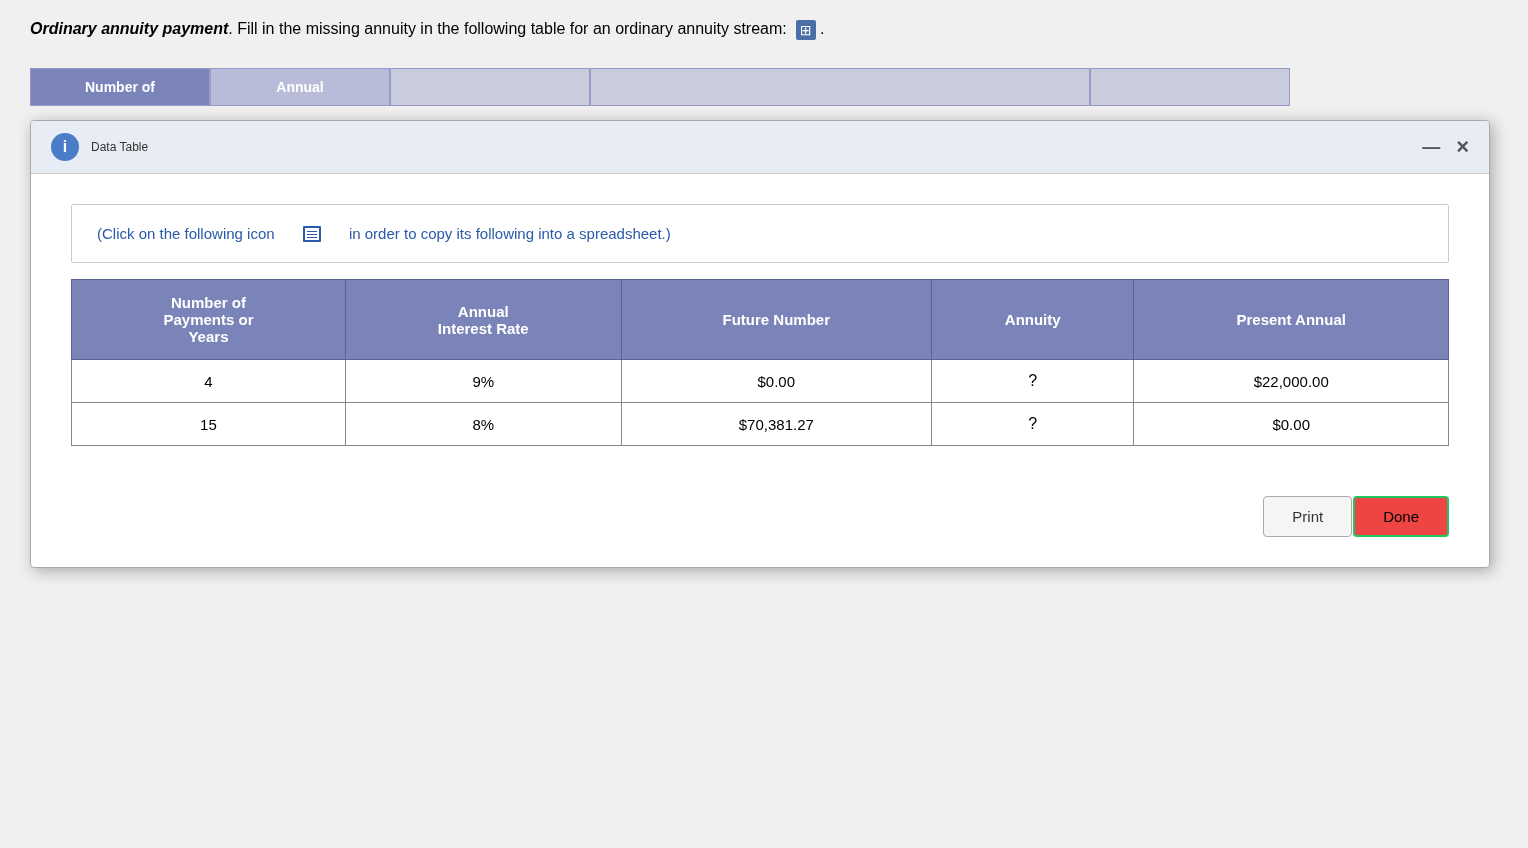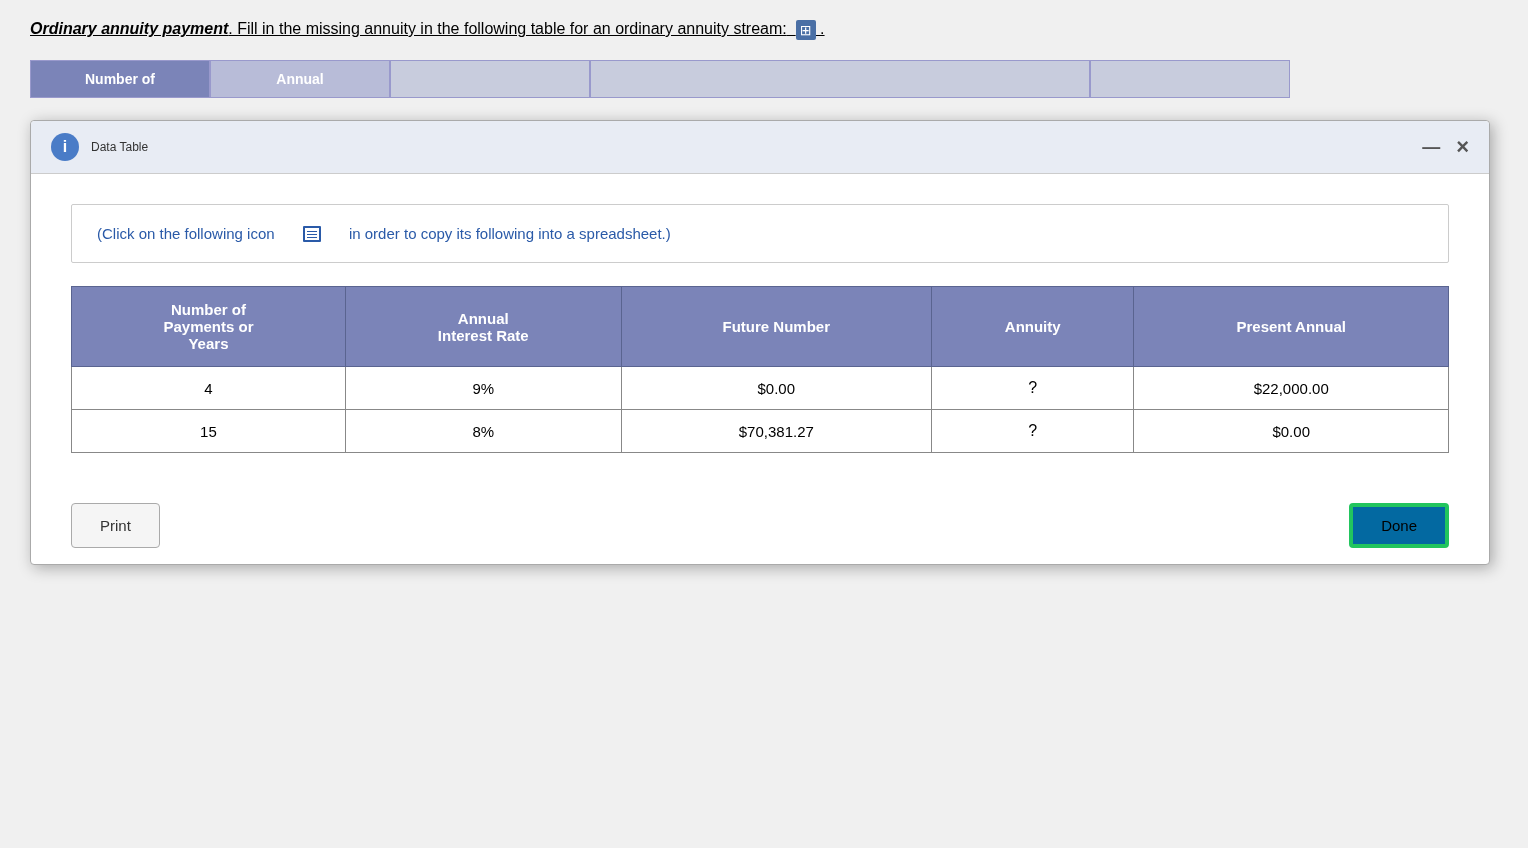--- a/index.html
+++ b/index.html
@@ -15,23 +15,22 @@
     
     .bg-page {
       position: absolute;
       top: 0; left: 0;
       width: 100%;
       padding: 20px 30px;
     }
 
     .bg-title {
       font-size: 16px;
-      margin-bottom: 20px;
+      margin-bottom: 28px;
       color: #000;
-      text-decoration: underline;
     }
 
     .bg-title em { font-style: italic; font-weight: bold; }
 
     .grid-icon {
       display: inline-block;
       width: 20px; height: 20px;
       background: #4a6fa5;
       border-radius: 2px;
       vertical-align: middle;
@@ -133,21 +132,21 @@
 
     
     .modal-body {
       padding: 30px 40px;
     }
 
     
     .click-note {
       color: #2a5aa8;
       font-size: 15px;
-      margin-bottom: 23px;
+      margin-bottom: 16px;
       display: flex;
       align-items: center;
       gap: 10px;
       border: 1px solid #ccc;
       padding: 20px 25px;
       border-radius: 2px;
     }
 
     .spreadsheet-icon {
       display: inline-block;
@@ -194,41 +193,41 @@
       font-size: 15px;
     }
 
     .data-table td.question {
       font-size: 16px;
       font-weight: normal;
     }
 
     
     .modal-footer {
-      padding: 20px 40px 16px;
-      display: flex;
-      justify-content: space-between;
+      padding: 20px 40px 30px;
+      display: flex;
+      justify-content: flex-end;
       gap: 1px;
     }
 
     .btn-print {
       padding: 10px 28px;
       font-size: 15px;
       background: #f5f5f5;
       border: 1px solid #aaa;
       border-radius: 4px;
       cursor: pointer;
       color: #333;
     }
 
     .btn-done {
       padding: 10px 28px;
       font-size: 15px;
-      background: #0369a1;
-      border: 4px solid #22c55e;
+      background: #ef4444;
+      border: 2px solid #22c55e;
       border-radius: 4px;
       cursor: pointer;
       color: #000;
       font-weight: normal;
     }
   </style>
 </head>
 <body>
 
 <div class="bg-page">

